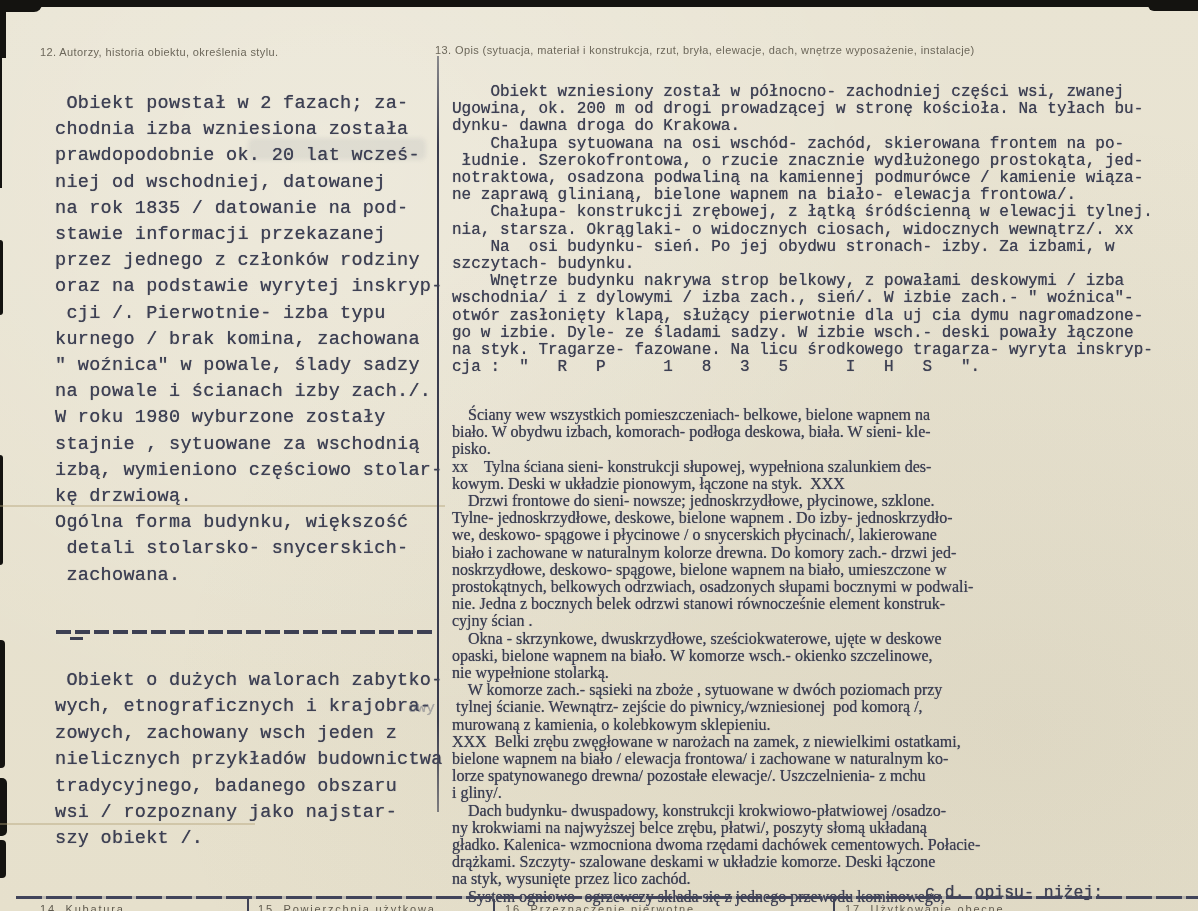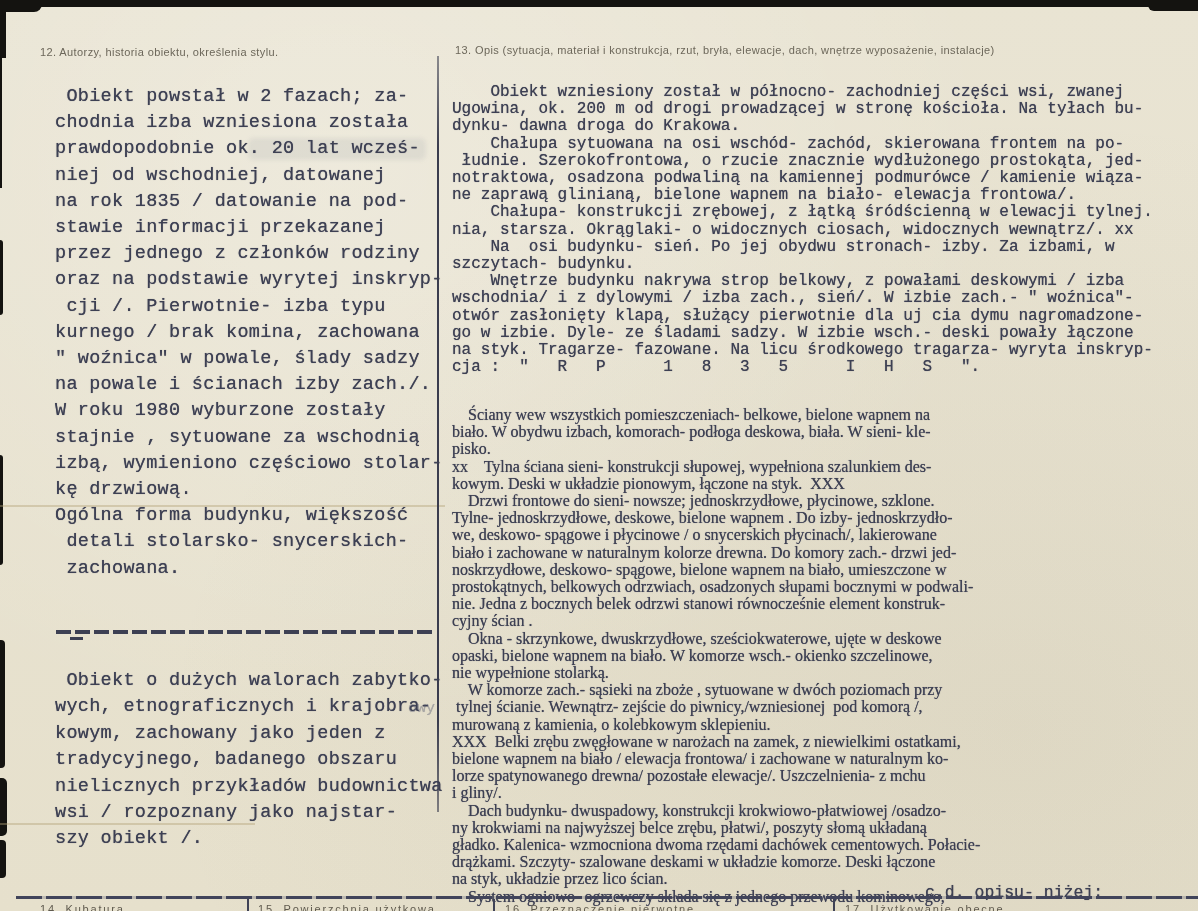--- a/index.html
+++ b/index.html
@@ -7,21 +7,21 @@
     position:relative; width:1198px; height:911px; overflow:hidden;
     background:
       radial-gradient(ellipse at 28% 18%, rgba(255,255,255,0.22), rgba(255,255,255,0) 55%),
       radial-gradient(ellipse at 85% 80%, rgba(120,110,80,0.08), rgba(0,0,0,0) 60%),
       linear-gradient(#e9e4d3,#e6e0cc);
     font-family:"Liberation Mono","DejaVu Sans Mono",monospace;
   }
   .abs { position:absolute; }
   .typed { color:#3d4053; text-shadow:0 0 0.7px rgba(55,58,80,0.85); }
   .line { white-space:pre; }
-  .left-text  { font-size:18.5px; line-height:26.2px; letter-spacing:0.3px; }
+  .left-text  { font-size:18.5px; line-height:26.2px; letter-spacing:0.3px;margin-top:7px; }
   .left-text2 { font-size:18.5px; line-height:26.4px; letter-spacing:0.3px; }
   .right-text { font-size:16px;   line-height:17.2px; }
   .form-label {
     font-family:"Liberation Sans","DejaVu Sans",sans-serif;
     font-size:11px; color:#6c675a; letter-spacing:0.4px; white-space:pre;
   }
   .bottom-label {
     font-family:"Liberation Sans","DejaVu Sans",sans-serif;
     font-size:11px; line-height:12px; color:#5f5a4e; letter-spacing:1.8px; white-space:pre;
   }
@@ -55,21 +55,21 @@
   <div class="abs scan-mark" style="left:0;top:455px;width:3px;height:110px;border-radius:0 3px 3px 0;"></div>
   <div class="abs scan-mark" style="left:0;top:640px;width:5px;height:128px;border-radius:0 4px 4px 0;"></div>
   <div class="abs scan-mark" style="left:0;top:778px;width:7px;height:58px;border-radius:0 5px 5px 0;"></div>
   <div class="abs scan-mark" style="left:0;top:840px;width:6px;height:38px;border-radius:0 4px 4px 0;"></div>
 
   <div class="abs crease" style="left:0;top:505px;width:445px;height:2px;"></div>
   <div class="abs crease" style="left:0;top:823px;width:255px;height:2px;"></div>
   <div class="abs smudge" style="left:248px;top:138px;width:178px;height:22px;"></div>
 
   <div class="abs form-label" style="left:40px;top:46px;">12. Autorzy, historia obiektu, określenia stylu.</div>
-  <div class="abs form-label" style="left:455px;top:44px;">13. Opis (sytuacja, materiał i konstrukcja, rzut, bryła, elewacje, dach, wnętrze wyposażenie, instalacje)</div>
+  <div class="abs form-label" style="left:435px;top:44px;">13. Opis (sytuacja, materiał i konstrukcja, rzut, bryła, elewacje, dach, wnętrze wyposażenie, instalacje)</div>
 
   <div class="abs v-rule" style="left:437px;top:56px;height:756px;"></div>
 
   <div class="abs typed left-text" style="left:55px;top:84px;">
       <div class="line"> Obiekt powstał w 2 fazach; za-</div>
       <div class="line">chodnia izba wzniesiona została</div>
       <div class="line">prawdopodobnie ok. 20 lat wcześ-</div>
       <div class="line">niej od wschodniej, datowanej</div>
       <div class="line">na rok 1835 / datowanie na pod-</div>
       <div class="line">stawie informacji przekazanej</div>
@@ -85,23 +85,23 @@
       <div class="line">kę drzwiową.</div>
       <div class="line">Ogólna forma budynku, większość</div>
       <div class="line"> detali stolarsko- snycerskich-</div>
       <div class="line"> zachowana.</div>
     </div>
   <div class="abs dash-line" style="left:56px;top:630px;width:380px;"></div>
   <div class="abs scan-mark" style="left:70px;top:637px;width:13px;height:3px;background:#3d4053;"></div>
   <div class="abs typed left-text2" style="left:55px;top:668px;">
       <div class="line"> Obiekt o dużych walorach zabytko-</div>
       <div class="line">wych, etnograficznych i krajobra-</div>
-      <div class="line">kowym, zachowany jako jeden z</div>
+      <div class="line">zowych, zachowany wsch jeden z</div>
+      <div class="line">nielicznych przykładów budownictwa</div>
       <div class="line">tradycyjnego, badanego obszaru</div>
-      <div class="line">nielicznych przykładów budownictwa</div>
       <div class="line">wsi / rozpoznany jako najstar-</div>
       <div class="line">szy obiekt /.</div>
     </div>
 
   <div class="abs typed faint" style="left:392px;top:700px;margin-left:16px;">owy</div>
 
   <div class="abs typed right-text" style="left:452px;top:84px;">
       <div class="line">    Obiekt wzniesiony został w północno- zachodniej części wsi, zwanej</div>
       <div class="line">Ugowina, ok. 200 m od drogi prowadzącej w stronę kościoła. Na tyłach bu-</div>
       <div class="line">dynku- dawna droga do Krakowa.</div>
@@ -141,21 +141,21 @@
       <div class="line"> tylnej ścianie. Wewnątrz- zejście do piwnicy,/wzniesionej  pod komorą /,</div>
       <div class="line">murowaną z kamienia, o kolebkowym sklepieniu.</div>
       <div class="line">XXX  Belki zrębu zwęgłowane w narożach na zamek, z niewielkimi ostatkami,</div>
       <div class="line">bielone wapnem na biało / elewacja frontowa/ i zachowane w naturalnym ko-</div>
       <div class="line">lorze spatynowanego drewna/ pozostałe elewacje/. Uszczelnienia- z mchu</div>
       <div class="line">i gliny/.</div>
       <div class="line">    Dach budynku- dwuspadowy, konstrukcji krokwiowo-płatwiowej /osadzo-</div>
       <div class="line">ny krokwiami na najwyższej belce zrębu, płatwi/, poszyty słomą układaną</div>
       <div class="line">gładko. Kalenica- wzmocniona dwoma rzędami dachówek cementowych. Połacie-</div>
       <div class="line">drążkami. Szczyty- szalowane deskami w układzie komorze. Deski łączone</div>
-      <div class="line">na styk, układzie przez lico ścian.</div>
+      <div class="line">na styk, wysunięte przez lico zachód.</div>
       <div class="line">    System ogniowo- ogrzewczy składa się z jednego przewodu kominowego,</div>
     </div>
   <div class="abs typed cd-note" style="left:925px;top:883px;">c.d. opisu- niżej:</div>
 
   <div class="abs rule-dashed" style="left:16px;top:896px;width:1182px;"></div>
   <div class="abs tick" style="left:247px;top:899px;height:12px;"></div>
   <div class="abs tick" style="left:493px;top:899px;height:12px;"></div>
   <div class="abs tick" style="left:833px;top:899px;height:12px;"></div>
   <div class="abs bottom-label" style="left:40px;top:903px;">14. Kubatura</div>
   <div class="abs bottom-label" style="left:258px;top:903px;">15. Powierzchnia użytkowa</div>

